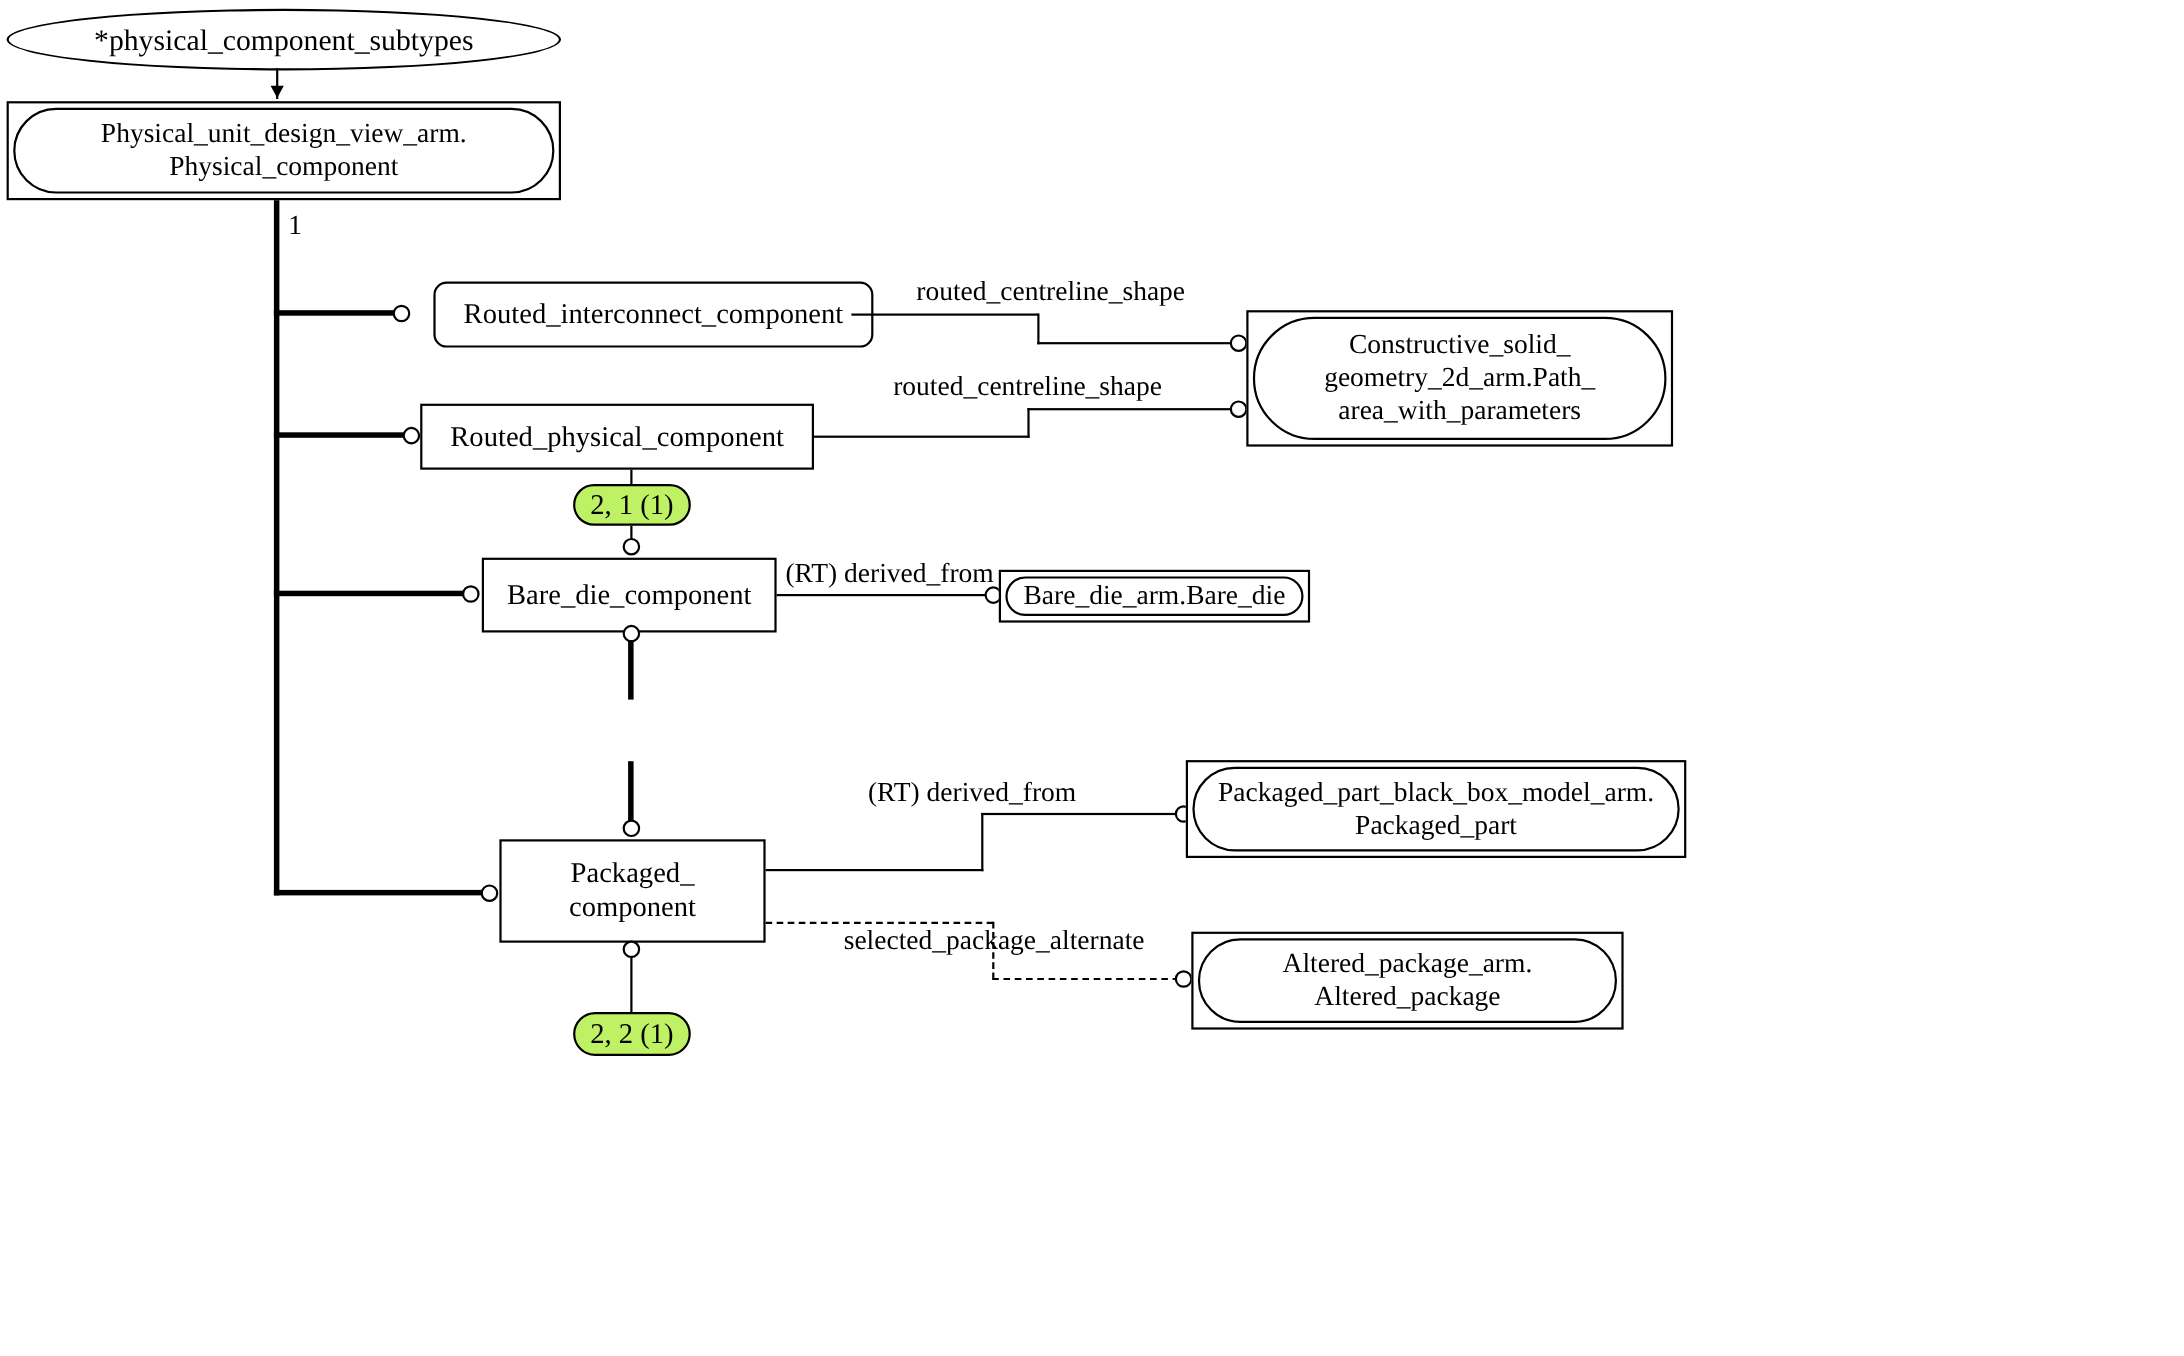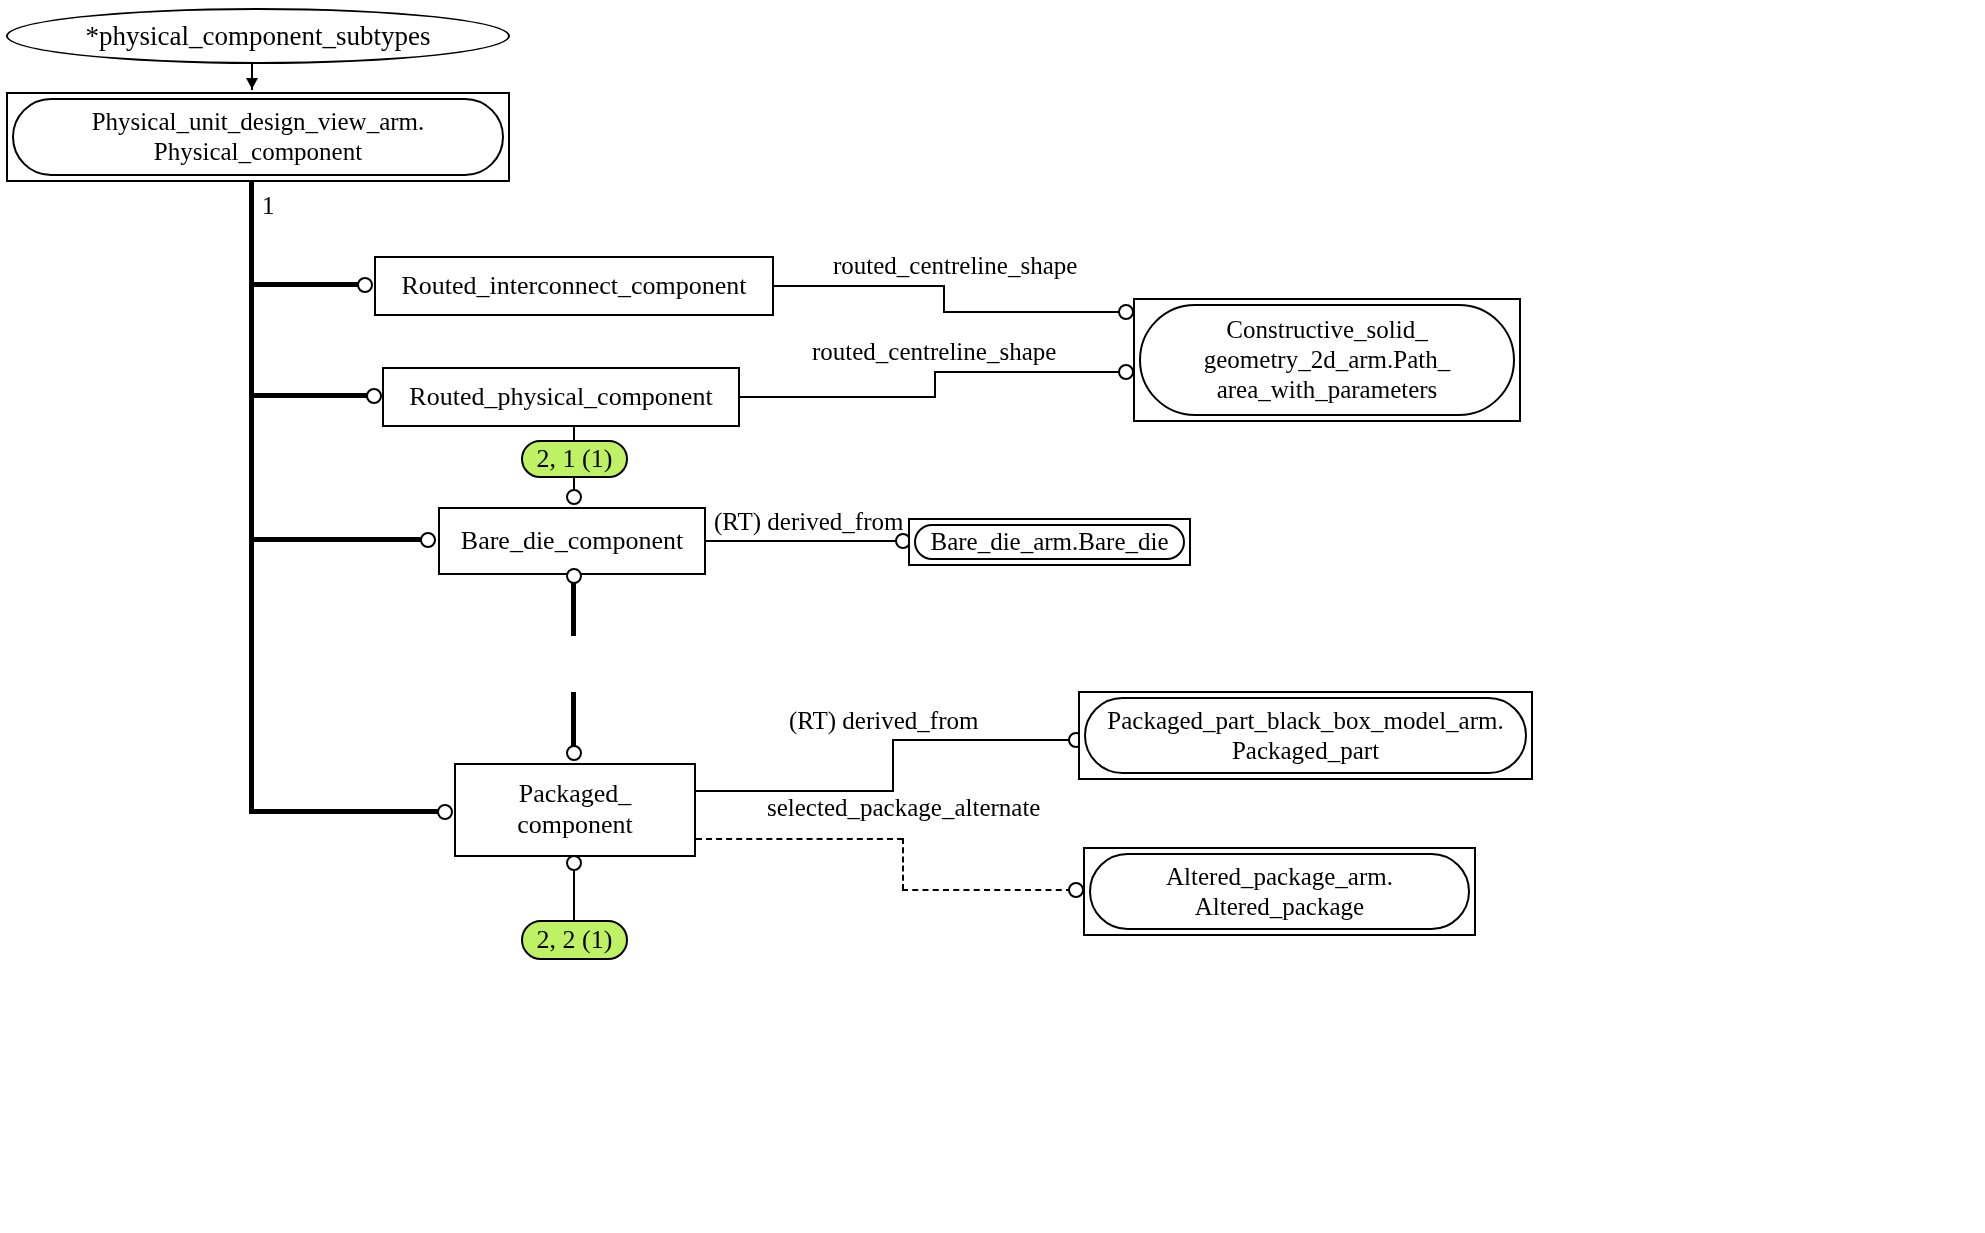--- a/index.html
+++ b/index.html
@@ -134,21 +134,21 @@
         <div>Physical_component</div>
       </div>
     </div>
   </div>
 
   <div class="thick vline" style="left:249px; top:182px; height:632px;"></div>
   <div class="lbl" style="left:262px; top:192px; font-size:25px;">1</div>
 
   <div class="thick hline" style="left:249px; top:282px; width:115px;"></div>
   <div class="circ" style="left:357px; top:277px;"></div>
-  <div class="node plain" style="left:374px; top:256px; width:400px; height:60px; font-size:26px;">
+  <div class="node plain" style="left:394px; top:256px; width:400px; height:60px; font-size:26px;border-radius:12px;">
     <span>Routed_interconnect_component</span>
   </div>
 
   <div class="thick hline" style="left:249px; top:393px; width:127px;"></div>
   <div class="circ" style="left:366px; top:388px;"></div>
   <div class="node plain" style="left:382px; top:367px; width:358px; height:60px; font-size:26px;">
     <span>Routed_physical_component</span>
   </div>
 
   <div class="thick hline" style="left:249px; top:537px; width:178px;"></div>
@@ -171,21 +171,21 @@
   <div class="hline" style="left:943px; top:311px; width:178px;"></div>
   <div class="circ" style="left:1118px; top:304px;"></div>
   <div class="lbl" style="left:833px; top:252px; font-size:25px;">routed_centreline_shape</div>
 
   <div class="hline" style="left:740px; top:396px; width:196px;"></div>
   <div class="vline" style="left:934px; top:371px; height:27px;"></div>
   <div class="hline" style="left:934px; top:371px; width:188px;"></div>
   <div class="circ" style="left:1118px; top:364px;"></div>
   <div class="lbl" style="left:812px; top:338px; font-size:25px;">routed_centreline_shape</div>
 
-  <div class="node outer" style="left:1133px; top:282px; width:388px; height:124px;margin-top:16px;">
+  <div class="node outer" style="left:1133px; top:282px; width:388px; height:124px;">
     <div class="inner-round" style="font-size:25px;">
       <div>
         <div>Constructive_solid_</div>
         <div>geometry_2d_arm.Path_</div>
         <div>area_with_parameters</div>
       </div>
     </div>
   </div>
 
   <div class="vline" style="left:573px; top:427px; height:15px;"></div>
@@ -223,21 +223,21 @@
         <div>Packaged_part_black_box_model_arm.</div>
         <div>Packaged_part</div>
       </div>
     </div>
   </div>
 
   <div class="dashh" style="left:696px; top:838px; width:207px;"></div>
   <div class="dashv" style="left:902px; top:838px; height:52px;"></div>
   <div class="dashh" style="left:902px; top:889px; width:170px;"></div>
   <div class="circ" style="left:1068px; top:882px;"></div>
-  <div class="lbl" style="left:767px; top:794px; font-size:25px;">selected_package_alternate</div>
+  <div class="lbl" style="left:767px; top:842px; font-size:25px;">selected_package_alternate</div>
 
   <div class="node outer" style="left:1083px; top:847px; width:393px; height:89px;">
     <div class="inner-round" style="font-size:25px;">
       <div>
         <div>Altered_package_arm.</div>
         <div>Altered_package</div>
       </div>
     </div>
   </div>
 

